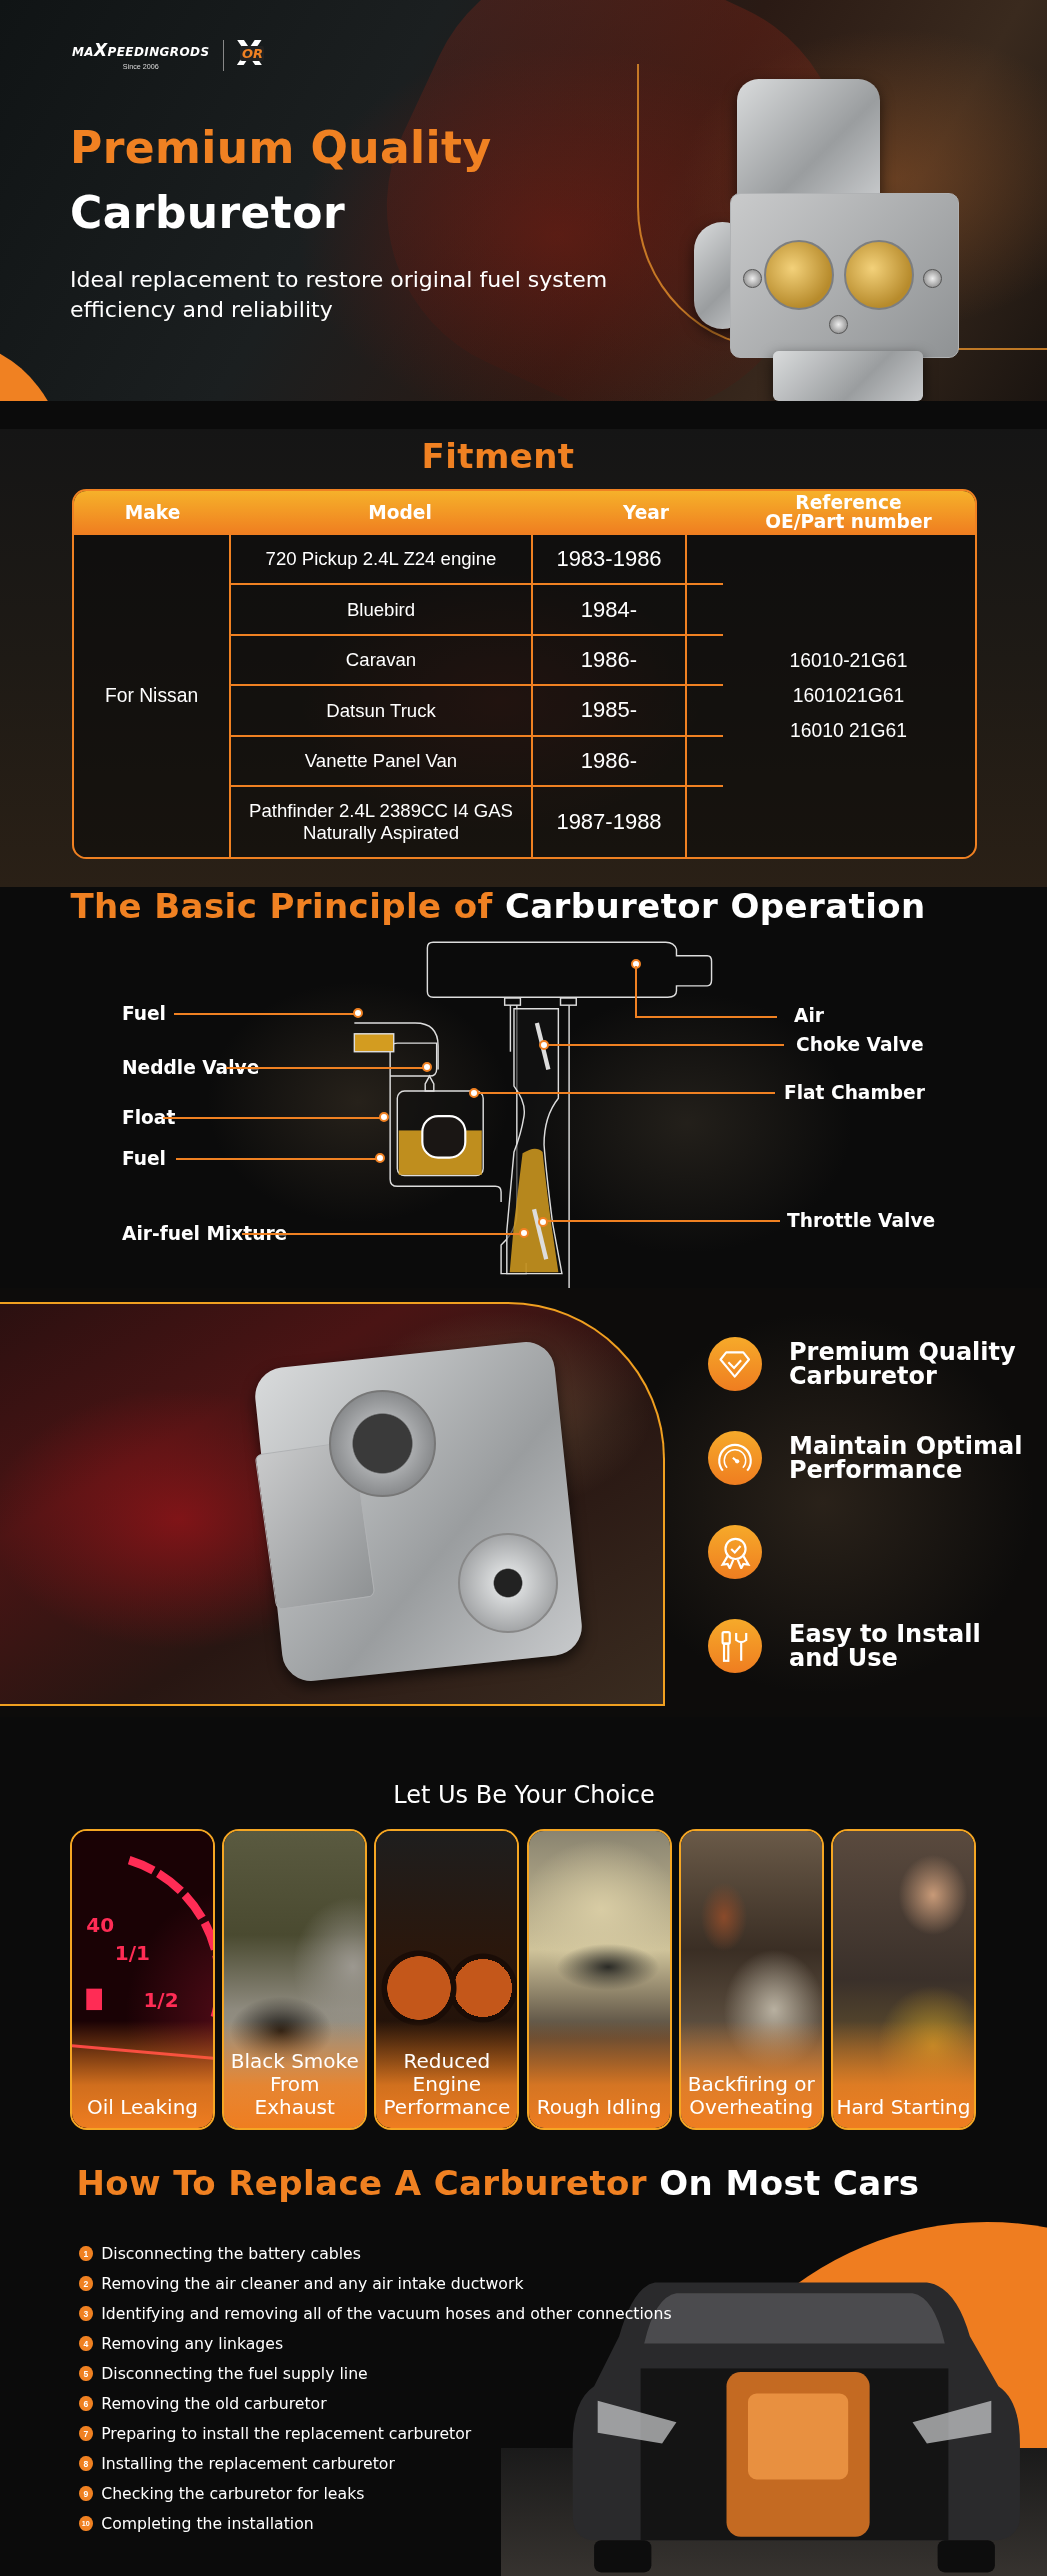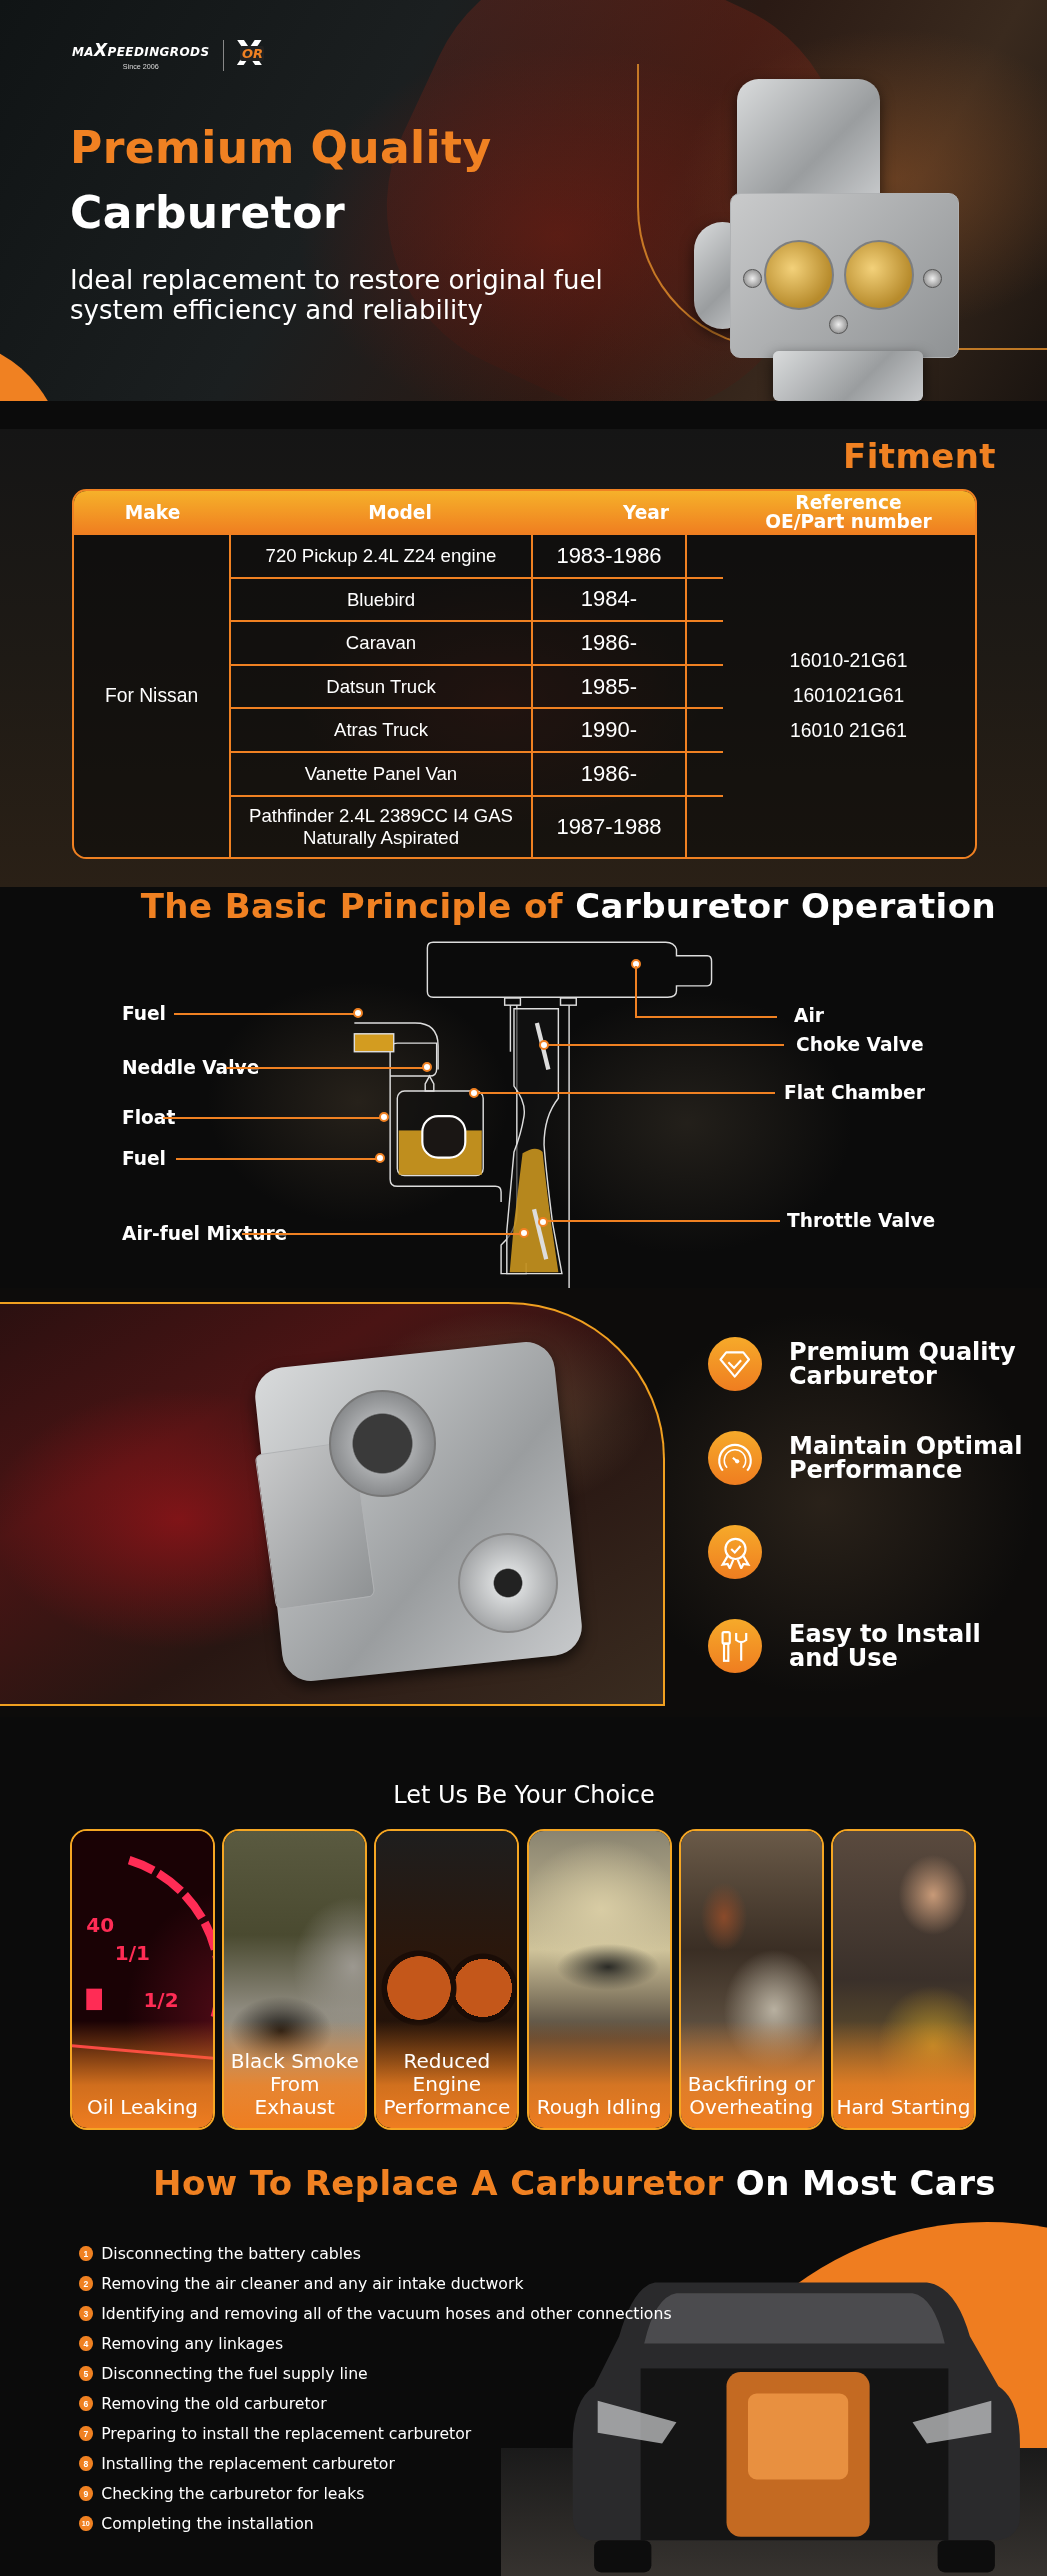--- a/index.html
+++ b/index.html
@@ -19,36 +19,36 @@
   .logo-main { display: flex; flex-direction: column; align-items: center; }
   .logo-word { font-family: "DejaVu Sans", sans-serif; font-weight: bold; font-style: italic; font-size: 12px; letter-spacing: 0.4px; color: #fff; }
   .logo-word .x { font-size: 17px; }
   .logo-since { font-size: 7.2px; color: #ddd; margin-top: 1.4px; }
   .logo-div { width: 0.7px; height: 31.5px; background: #888; }
   .logo-badge { position: relative; width: 33px; height: 33px; }
   .logo-badge .bx { position: absolute; left: 0; top: -2.9px; font-family: "DejaVu Sans", sans-serif; font-weight: bold; font-size: 34px; color: #fff; line-height: 1; }
   .logo-badge .bor { position: absolute; left: 4.3px; top: 7.2px; font-family: "DejaVu Sans", sans-serif; font-weight: bold; font-style: italic; font-size: 13px; color: #f08122; background: #222; padding: 0 1.4px; border-radius: 2.1px; }
   .hero-title1 { position: absolute; left: 70px; top: 122px; font-family: "DejaVu Sans", sans-serif; font-weight: bold; font-size: 44px; color: #f08122; letter-spacing: 0.4px; }
   .hero-title2 { position: absolute; left: 70px; top: 187px; font-family: "DejaVu Sans", sans-serif; font-weight: bold; font-size: 44px; color: #fff; letter-spacing: 0.4px; }
-  .hero-sub { position: absolute; left: 70px; top: 265px; width: 544px; font-family: "DejaVu Sans", sans-serif; font-size: 26px; line-height: 30px; color: #fff; }
+  .hero-sub { position: absolute; left: 70px; top: 265px; width: 544px; font-family: "DejaVu Sans", sans-serif; font-size: 22px; line-height: 30px; color: #fff; }
   .hero-product { position: absolute; left: 694px; top: 79px; width: 293px; height: 322px; }
   .hero-ring { position: absolute; left: 637px; top: 64px; width: 429px; height: 286px; border: 2.1px solid #e6902a; border-radius: 0 0 0 143px; border-top: none; border-right: none; opacity: 0.8; }
 
   
   .carb { position: absolute; background: linear-gradient(135deg, #d9dbdc, #9a9d9f 60%, #c8cacc); border-radius: 13px; box-shadow: 0 5.7px 14.3px rgba(0,0,0,0.6); }
   .carb-plate { position: absolute; background: linear-gradient(135deg, #c9cacb, #8f9294); border-radius: 10px; border: 1.4px solid #b0b2b4; }
   .carb-hole { position: absolute; border-radius: 50%; background: radial-gradient(circle at 40% 40%, #f3d17a, #b78b2c 70%); border: 2.9px solid #7c7e80; }
   .carb-bolt { position: absolute; width: 18.6px; height: 18.6px; border-radius: 50%; background: radial-gradient(circle, #eee, #777); border: 1.4px solid #555; }
 
   
   .fitment { position: absolute; left: 0; top: 429px; width: 1048px; height: 458px;
     background:
       radial-gradient(ellipse 286px 186px at 501px 272px, rgba(120,40,30,0.35), transparent 70%),
       linear-gradient(180deg, #151515 0%, #1e1a15 50%, #2a2016 100%); }
-  .section-title { position: absolute; left: 0; width: 996px; text-align: right; font-family: "DejaVu Sans", sans-serif; font-weight: bold; font-size: 34px; letter-spacing: 0.4px; }
+  .section-title { position: absolute; left: 0; width: 996px; text-align: center; font-family: "DejaVu Sans", sans-serif; font-weight: bold; font-size: 34px; letter-spacing: 0.4px; }
   .fitment .section-title { top: 7.2px; }
   .fit-table { position: absolute; left: 72px; top: 60px; width: 905px; border: 2.1px solid #f08122; border-radius: 14.3px; overflow: hidden; background: rgba(10,10,10,0.55); }
   .fit-head { display: flex; height: 44px; background: linear-gradient(180deg, #f6b12a, #ef7d20); }
   .fit-head div { display: flex; align-items: center; justify-content: center; text-align: center; font-family: "DejaVu Sans", sans-serif; font-weight: bold; font-size: 18.6px; line-height: 18.6px; color: #fff; }
   .c-make { width: 157px; } .c-model { width: 338px; } .c-year { width: 154px; } .c-ref { width: 251px; }
   .fit-body { display: flex; height: 322px; }
   .fit-make { width: 157px; display: flex; align-items: center; justify-content: center; font-size: 19.3px; border-right: 2.1px solid #f08122; }
   .fit-rows { width: 492px; display: flex; flex-direction: column; }
   .fit-row { display: flex; flex: 1; border-bottom: 2.1px solid #f08122; }
   .fit-row:last-child { border-bottom: none; flex: 1.45; }
@@ -159,24 +159,20 @@
             <div class="m">Bluebird</div>
             <div class="y">1984-</div>
           </div>
         <div class="fit-row">
             <div class="m">Caravan</div>
             <div class="y">1986-</div>
           </div>
         <div class="fit-row">
             <div class="m">Datsun Truck</div>
             <div class="y">1985-</div>
-          </div>
-        <div class="fit-row">
-            <div class="m">Atras Truck</div>
-            <div class="y">1990-</div>
           </div>
         <div class="fit-row">
             <div class="m">Vanette Panel Van</div>
             <div class="y">1986-</div>
           </div>
         <div class="fit-row">
             <div class="m" style="padding:0 14.3px;">Pathfinder 2.4L 2389CC I4 GAS Naturally Aspirated</div>
             <div class="y">1987-1988</div>
           </div>
       </div>

